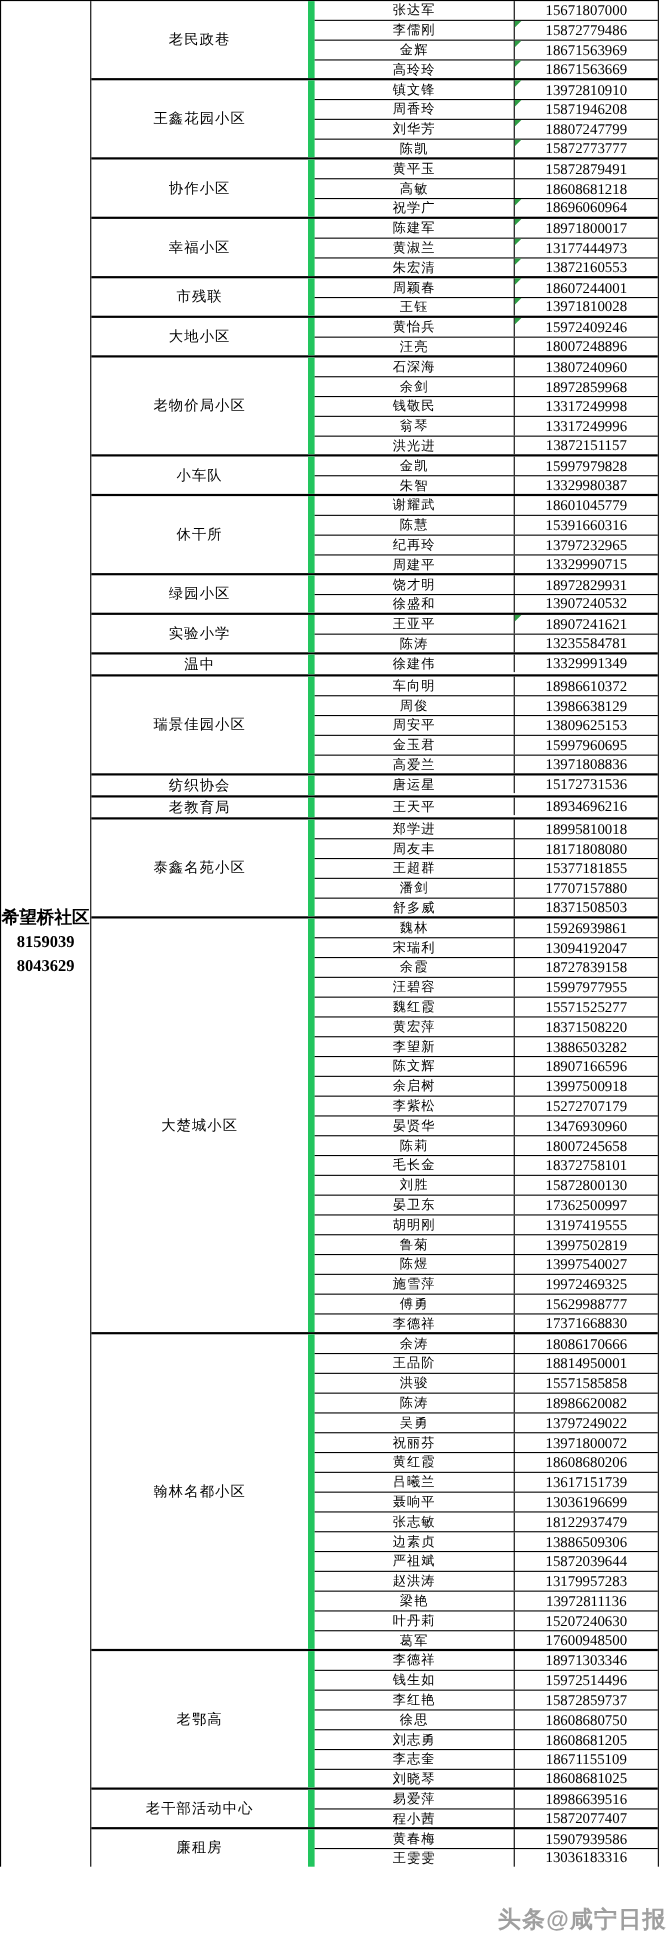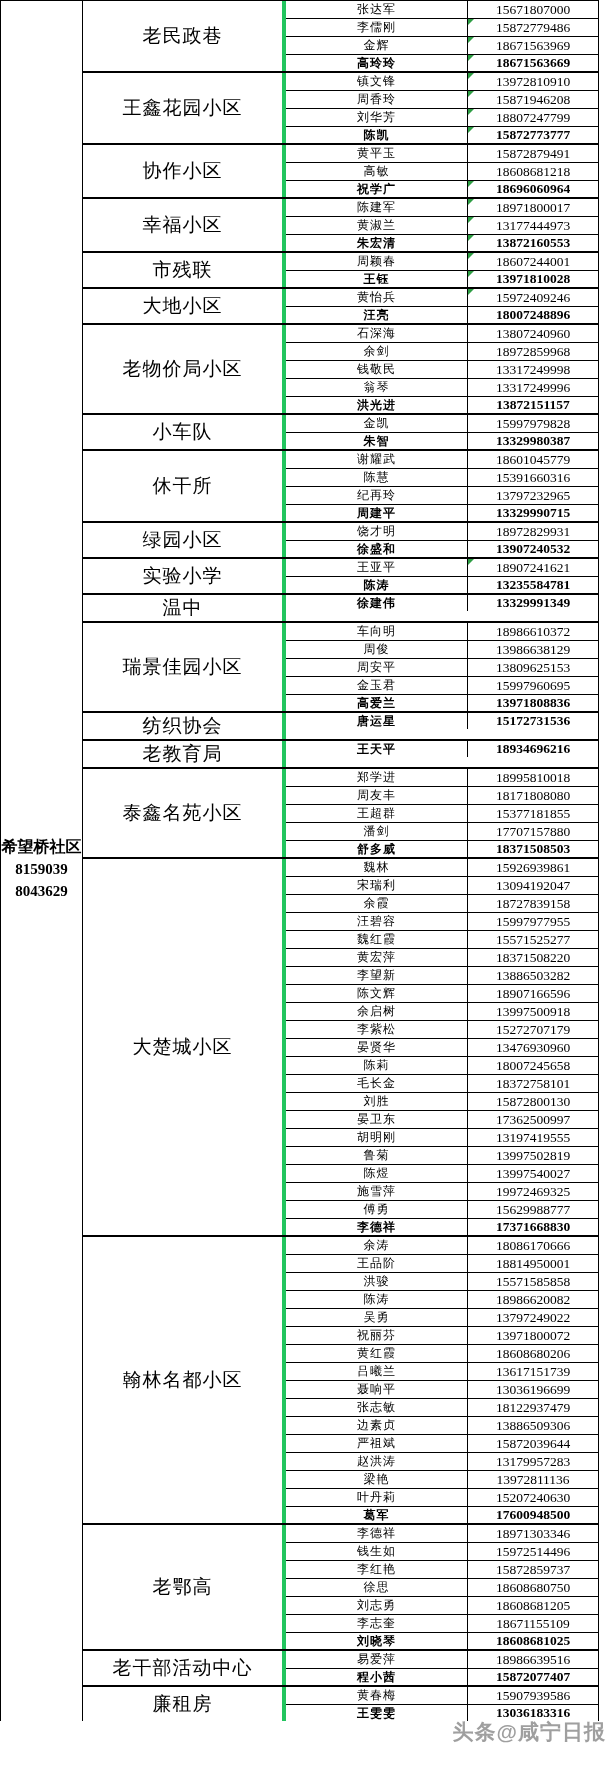--- a/index.html
+++ b/index.html
@@ -40,35 +40,35 @@
   
   .groups{flex:1;display:flex;flex-direction:column;}
   .group{
     display:flex;
     border-bottom:2px solid #000;
     box-sizing:border-box;
   }
   .group:last-child{border-bottom:none;}
   .loc-cell{
     width:203px;min-width:203px;
-    border-right:4px solid #22c55e;
+    border-right:6px solid #22c55e;
     box-sizing:border-box;
     display:flex;align-items:center;justify-content:center;
-    font-size:19px;
+    font-size:13px;
     text-align:center;
     letter-spacing:1px;
   }
   .rows{flex:1;display:flex;flex-direction:column;}
   .row{
     height:18px;
     box-sizing:border-box;
     border-bottom:1px solid #000;
     display:flex;
   }
-  .row:last-child{height:16px;border-bottom:none;font-weight:bold;}
+  .row:last-child{height:16px;border-bottom:none;}
   .name-cell{
     width:182px;min-width:182px;
     border-right:1px solid #000;
     box-sizing:border-box;
     display:flex;align-items:center;justify-content:center;
     font-size:12px;
     letter-spacing:1px;
   }
   .phone-cell{
     flex:1;
@@ -78,21 +78,21 @@
     font-size:13.5px;
   }
   .corner-flag{
     position:absolute;left:0;top:0;
     width:0;height:0;
     border-top:6px solid #2e9e44;
     border-right:6px solid transparent;
   }
   .watermark{
     position:absolute;
-    right:2px;bottom:19px;
+    right:2px;bottom:6px;
     font-size:21px;
     font-weight:bold;
     color:rgba(138,138,138,0.82);
     text-shadow:1px 1px 0 rgba(255,255,255,0.9);
     letter-spacing:1px;
     white-space:nowrap;
     pointer-events:none;
   }
 </style>
 </head>

